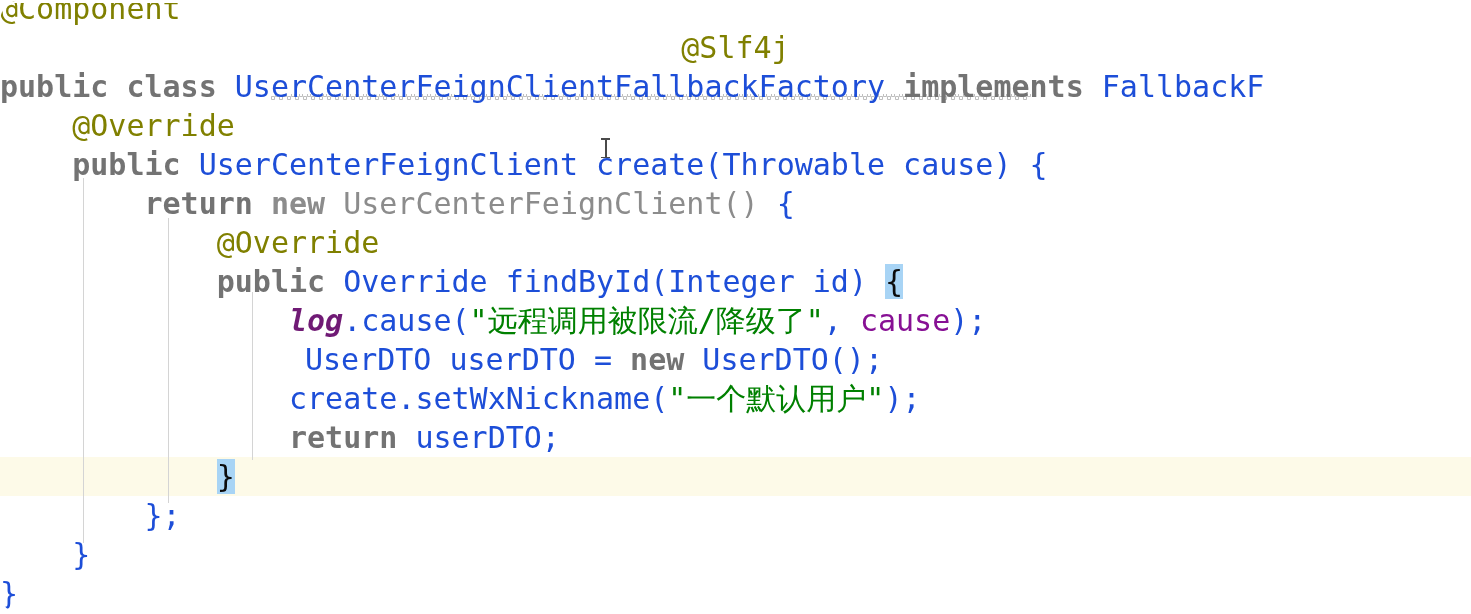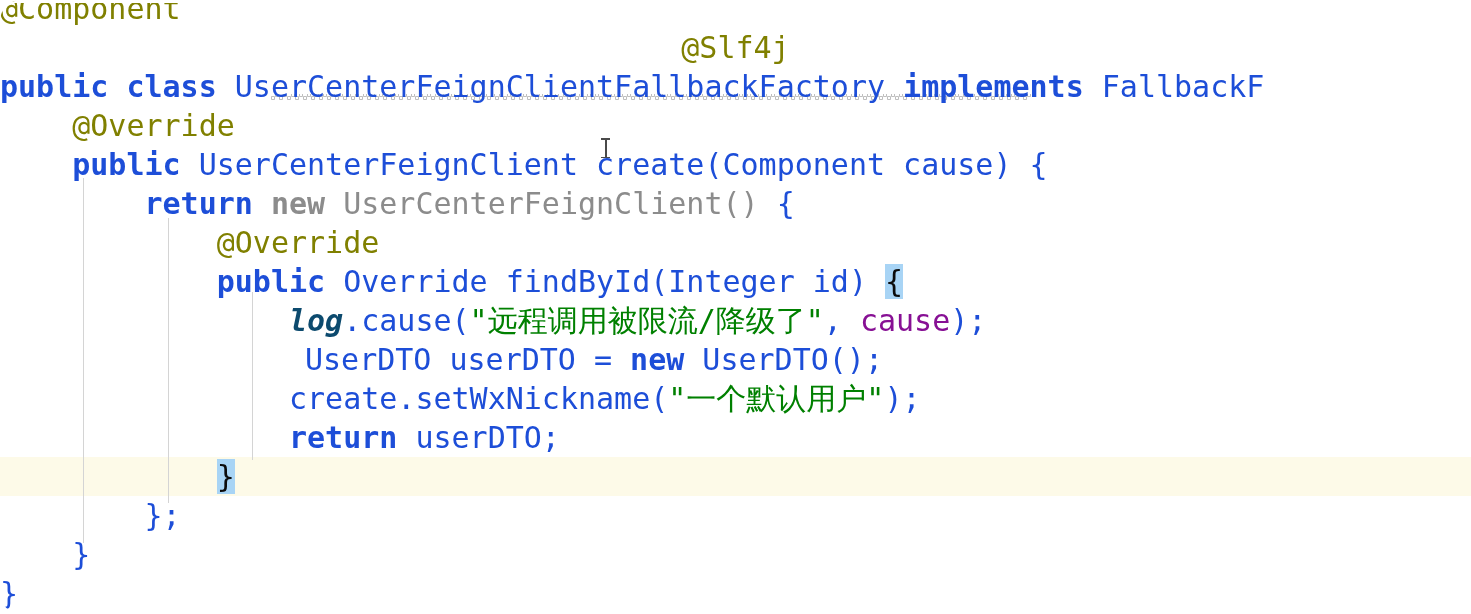--- a/index.html
+++ b/index.html
@@ -48,25 +48,25 @@
     height: 39px;
     line-height: 39px;
     white-space: pre;
     font-size: 30px;
     letter-spacing: 0px;
     color: #111111;
     z-index: 3;
   }
 
   .tok { white-space: pre; }
-  .kw     { color: #1d4ed8; font-weight: bold; }
+  .kw     { color: #737373; font-weight: bold; }
   .ann    { color: #808000; }
   .str    { color: #008000; }
   .param  { color: #871094; }
-  .fieldi { color: #0c4a6e; font-weight: bold; font-style: italic; }
+  .fieldi { color: #701a75; font-weight: bold; font-style: italic; }
   .dim    { color: #8c8c8c; }
   .plain  { color: #1d4ed8; }
   .brace-match {
     background: #a8d4f5;
     color: #0b0b0b;
   }
 
   
   .wavy {
     position: absolute;
@@ -133,21 +133,21 @@
 
   <div id="squiggles-layer">
       <div class="wavy" style="left: 271px; top: 94px; width: 760px;"></div>
     </div>
 
   <div id="code-layer">
       <div class="code-line" style="top: -11px; left: 0px;"><span class="tok ann">@Component</span></div>
       <div class="code-line" style="top: 28px; left: 0px; text-align: center;"><span class="tok ann">@Slf4j</span></div>
       <div class="code-line" style="top: 67px; left: 0px;"><span class="tok kw">public</span><span class="tok plain"> </span><span class="tok kw">class</span><span class="tok plain"> </span><span class="tok plain">UserCenterFeignClientFallbackFactory</span><span class="tok plain"> </span><span class="tok kw">implements</span><span class="tok plain"> </span><span class="tok plain">FallbackF</span></div>
       <div class="code-line" style="top: 106px; left: 0px;"><span class="tok plain">    </span><span class="tok ann">@Override</span></div>
-      <div class="code-line" style="top: 145px; left: 0px;"><span class="tok plain">    </span><span class="tok kw">public</span><span class="tok plain"> UserCenterFeignClient create(Component </span><span class="tok plain">cause</span><span class="tok plain">) {</span></div>
+      <div class="code-line" style="top: 145px; left: 0px;"><span class="tok plain">    </span><span class="tok kw">public</span><span class="tok plain"> UserCenterFeignClient create(Throwable </span><span class="tok plain">cause</span><span class="tok plain">) {</span></div>
       <div class="code-line" style="top: 184px; left: 0px;"><span class="tok plain">        </span><span class="tok kw">return</span><span class="tok plain"> </span><span class="tok dim" style="font-weight: bold;">new</span><span class="tok plain"> </span><span class="tok dim">UserCenterFeignClient()</span><span class="tok plain"> {</span></div>
       <div class="code-line" style="top: 223px; left: 0px;"><span class="tok plain">            </span><span class="tok ann">@Override</span></div>
       <div class="code-line" style="top: 262px; left: 0px;"><span class="tok plain">            </span><span class="tok kw">public</span><span class="tok plain"> Override findById(Integer id) </span><span class="tok brace-match">{</span></div>
       <div class="code-line" style="top: 301px; left: 0px;"><span class="tok plain">                </span><span class="tok fieldi">log</span><span class="tok plain">.cause(</span><span class="tok str">"远程调用被限流/降级了"</span><span class="tok plain">, </span><span class="tok param">cause</span><span class="tok plain">);</span></div>
       <div class="code-line" style="top: 340px; left: 16px;"><span class="tok plain">                </span><span class="tok plain">UserDTO userDTO = </span><span class="tok kw">new</span><span class="tok plain"> UserDTO();</span></div>
       <div class="code-line" style="top: 379px; left: 0px;"><span class="tok plain">                </span><span class="tok plain">create.setWxNickname(</span><span class="tok str">"一个默认用户"</span><span class="tok plain">);</span></div>
       <div class="code-line" style="top: 418px; left: 0px;"><span class="tok plain">                </span><span class="tok kw">return</span><span class="tok plain"> userDTO;</span></div>
       <div class="code-line" style="top: 457px; left: 0px;"><span class="tok plain">            </span><span class="tok brace-match">}</span></div>
       <div class="code-line" style="top: 496px; left: 0px;"><span class="tok plain">        </span><span class="tok plain">};</span></div>
       <div class="code-line" style="top: 535px; left: 0px;"><span class="tok plain">    </span><span class="tok plain">}</span></div>

